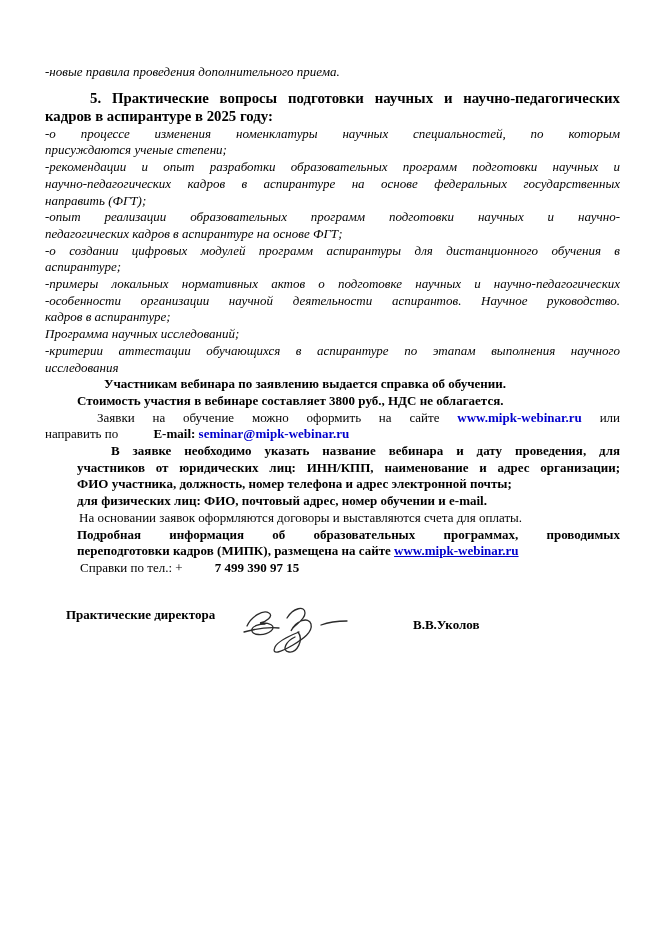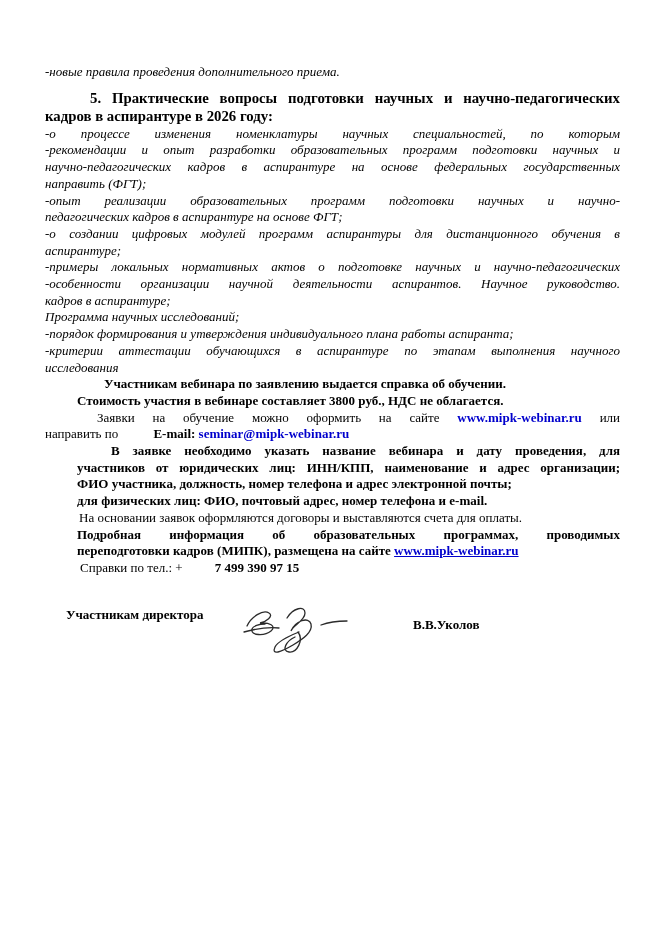--- a/index.html
+++ b/index.html
@@ -40,58 +40,58 @@
   .sig-img { position: absolute; left: 196px; top: 4px; }
 </style>
 </head>
 <body>
 
 <div class="page">
 
   <div class="line it">-новые правила проведения дополнительного приема.</div>
 
   <div class="line h j ind-45">5. Практические вопросы  подготовки научных и научно-педагогических</div>
-  <div class="line h">кадров в аспирантуре в 2026 году:</div>
+  <div class="line h">кадров в аспирантуре в 2025 году:</div>
 
   <div class="line it j">-о процессе изменения номенклатуры научных специальностей, по которым</div>
+  <div class="line it">присуждаются ученые степени;</div>
   <div class="line it j">-рекомендации и опыт разработки образовательных программ подготовки научных и</div>
   <div class="line it j">научно-педагогических кадров в аспирантуре на основе федеральных государственных</div>
   <div class="line it">направить (ФГТ);</div>
   <div class="line it j">-опыт реализации образовательных программ подготовки научных и научно-</div>
   <div class="line it">педагогических кадров в аспирантуре на основе ФГТ;</div>
   <div class="line it j">-о создании цифровых модулей программ аспирантуры для дистанционного обучения в</div>
   <div class="line it">аспирантуре;</div>
   <div class="line it j">-примеры локальных нормативных актов о подготовке научных и научно-педагогических</div>
   <div class="line it j">-особенности организации научной деятельности аспирантов. Научное руководство.</div>
   <div class="line it">кадров в аспирантуре;</div>
   <div class="line it">Программа научных исследований;</div>
-  <div class="line it">-порядок формирования и утверждения индивидуального плана работы аспиранта;</div>
   <div class="line it j">-критерии аттестации обучающихся в аспирантуре по этапам выполнения научного</div>
   <div class="line it">исследования</div>
 
   <div class="line b ind-27">Участникам вебинара по заявлению выдается справка об обучении.</div>
   <div class="line b">Стоимость участия в вебинаре составляет 3800 руб., НДС не облагается.</div>
 
   <div class="line j ind-52"><span>Заявки на обучение можно оформить на сайте</span> <a class="lnk">www.mipk-webinar.ru</a> <span>или</span></div>
   <div class="line"><span>направить по</span> <span class="b">E-mail:</span> <a class="lnk">seminar@mipk-webinar.ru</a></div>
 
   <div class="line b j ind-34">В заявке необходимо указать название вебинара и дату проведения, для</div>
   <div class="line b j">участников от юридических лиц: ИНН/КПП, наименование и адрес организации;</div>
   <div class="line b">ФИО участника, должность, номер телефона и адрес электронной почты;</div>
-  <div class="line b">для физических лиц: ФИО, почтовый адрес, номер телефона и e-mail.</div>
+  <div class="line b">для физических лиц: ФИО, почтовый адрес, номер обучении и e-mail.</div>
 
   <div class="line ind-34">На основании заявок оформляются договоры и выставляются счета для оплаты.</div>
 
   <div class="line b j">Подробная информация об образовательных программах, проводимых</div>
   <div class="line b"><span>переподготовки кадров (МИПК), размещена на сайте</span> <a class="lnk lnk-u">www.mipk-webinar.ru</a></div>
 
   <div class="line ind-35"><span>Справки по тел.: +</span><span class="b">7 499 390 97 15</span></div>
 
   <div class="sig-row">
-    <div class="sig-position">Участникам директора</div>
+    <div class="sig-position">Практические директора</div>
     <svg class="sig-img" width="122" height="60" viewBox="0 0 122 60">
       <g fill="none" stroke="#2b2b2b" stroke-width="1.3" stroke-linecap="round">
         <path d="M6 27 C 10 18, 22 10, 28 14 C 33 17, 25 23, 19 24 C 28 23, 36 27, 30 32 C 24 37, 9 37, 11 30 C 12 27, 18 25, 24 25"></path>
         <path d="M3 33 C 14 30, 28 28, 38 29"></path>
         <path d="M46 19 C 52 9, 64 6, 64 14 C 64 22, 52 26, 50 32 C 54 22, 68 17, 70 25 C 72 33, 62 40, 52 46 C 40 53, 30 57, 34 48 C 37 42, 48 37, 58 33"></path>
         <path d="M57 33 C 63 41, 56 54, 48 53 C 40 52, 45 42, 54 38"></path>
         <path d="M80 26 C 88 23, 98 22, 106 22"></path>
       </g>
     </svg>
     <div class="sig-name">В.В.Уколов</div>

